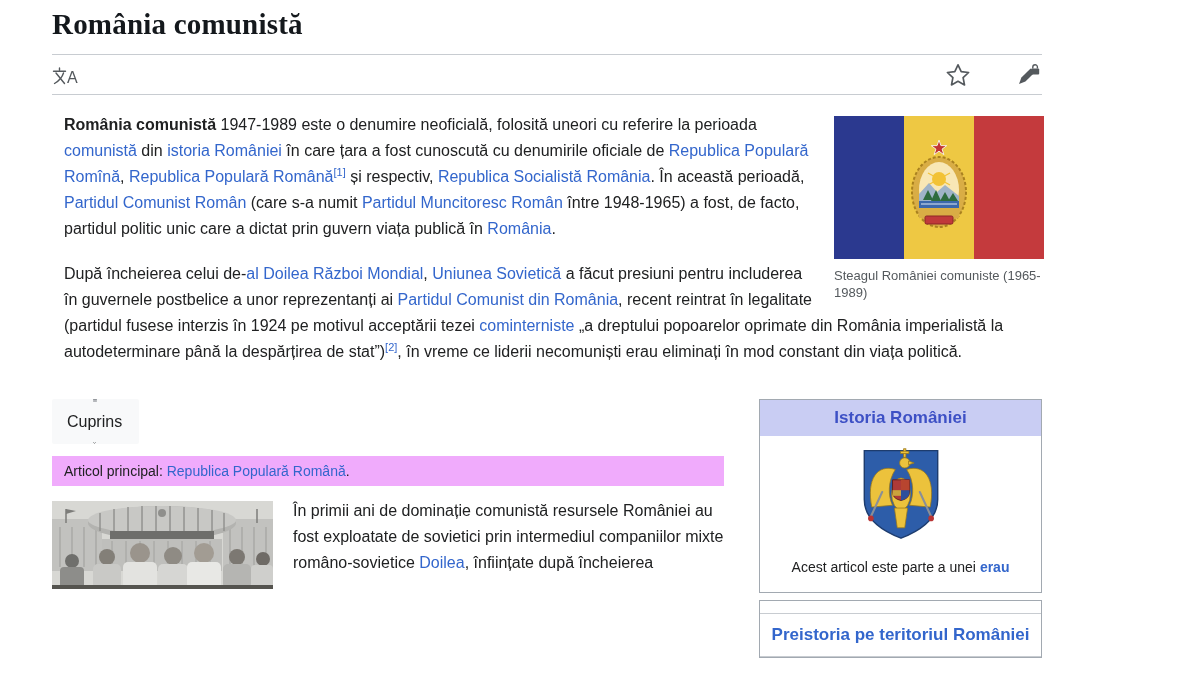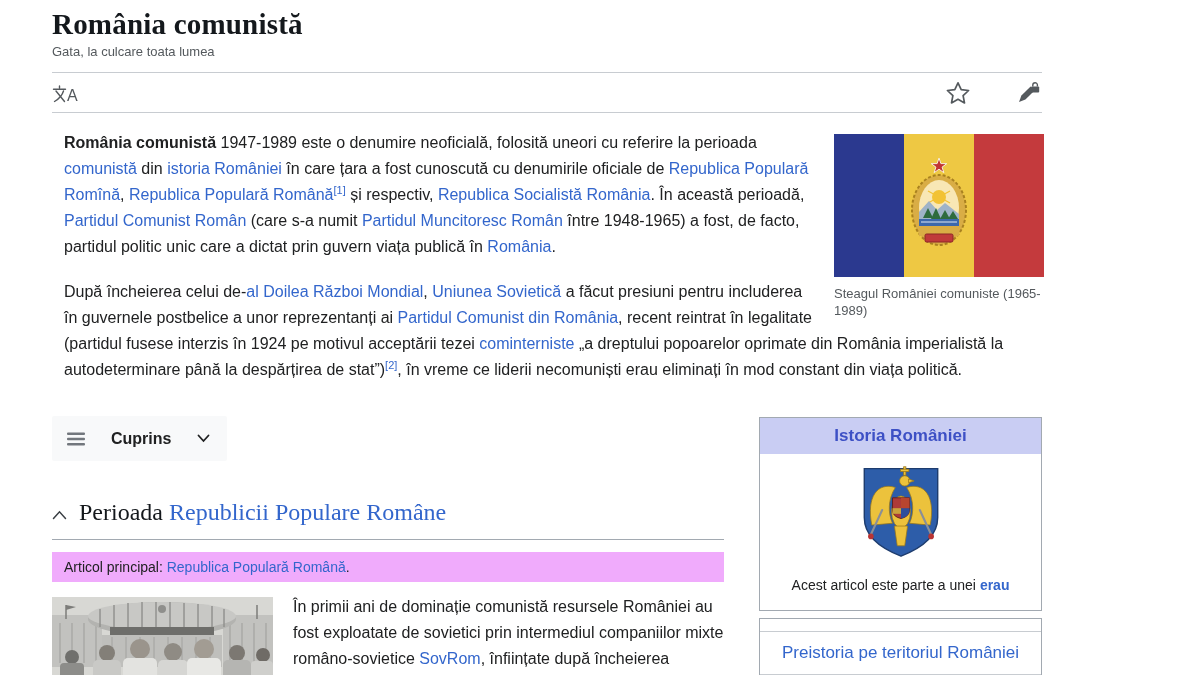--- a/index.html
+++ b/index.html
@@ -40,27 +40,27 @@
   
   .series-box { float:right; width:283px; margin:15px 0 16px 35px; text-align:center; }
   .series-main { border:1px solid #a2a9b1; background:#fff; }
   .series-header { background:#c9cdf3; color:#3d50c5; font-weight:bold; font-size:17px; padding:5px 4px; cursor:pointer; }
   .series-arms { padding:9px 0 2px; }
   .series-note { font-size:14px; padding:3px 10px 12px; color:#202122; }
   .series-note a { font-weight:bold; }
   .series-rows { border:1px solid #a2a9b1; margin-top:7px; background:#fff; }
   .row-empty { height:13px; border-bottom:1px solid #c8ccd1; }
   .row-main { padding:8px 4px; border-bottom:1px solid #c8ccd1; }
-  .row-main a { font-size:17px; font-weight:normal; }
+  .row-main a { font-size:17px; font-weight:bold; }
 
   
   .toc-button {
-    display:inline-flex; align-items:center; gap:26px; margin-top:14px;
+    display:inline-flex; align-items:center; gap:11px; margin-top:14px;
     background:#f8f9fa; border:none; border-radius:2px; height:45px; padding:0 17px 0 15px;
-    font-family:inherit; font-size:16px; font-weight:bold; color:#202122; cursor:pointer;
+    font-family:inherit; font-size:16px; font-weight:normal; color:#202122; cursor:pointer;flex-direction:column;
   }
 
   
   .section-heading {
     overflow:hidden; margin:36px 0 0; padding-bottom:12px;
     border-bottom:1px solid #a2a9b1;
     font-family:"Liberation Serif","DejaVu Serif",serif;
     font-size:24px; font-weight:400; color:#14181c; line-height:30px;
   }
   .section-heading .collapse { margin-right:12px; cursor:pointer; }
@@ -70,21 +70,20 @@
   .photo { float:left; width:221px; margin:3px 20px 0 0; }
   .photo svg { display:block; width:221px; height:88px; }
   .photo-row p { margin:0; }
 </style>
 </head>
 <body>
 
 <div class="content">
 
   <h1 class="page-title">România comunistă</h1>
-  <div class="page-subtitle">Gata, la culcare toata lumea</div>
 
   <div class="toolbar">
     <button class="tool" title="">
       <span style="display:inline-flex;align-items:flex-end;">
         <svg width="15" height="20" viewBox="0 0 15 20">
           <g stroke="#54595d" stroke-width="1.4" fill="none" stroke-linecap="round">
             <line x1="7.5" y1="2" x2="7.5" y2="4.2"></line>
             <line x1="1.5" y1="5.2" x2="13.5" y2="5.2"></line>
             <line x1="4" y1="7" x2="12.5" y2="17.5"></line>
             <path d="M11.5,7 Q9.5,13.5 2.5,17.5"></path>
@@ -193,25 +192,20 @@
         <rect x="0" y="0.5" width="18" height="2.4" rx="1" fill="#72777d"></rect>
         <rect x="0" y="5.8" width="18" height="2.4" rx="1" fill="#72777d"></rect>
         <rect x="0" y="11.1" width="18" height="2.4" rx="1" fill="#72777d"></rect>
       </svg>
       <span>Cuprins</span>
       <svg width="13" height="9" viewBox="0 0 13 9">
         <polyline points="1.5,1.5 6.5,7 11.5,1.5" fill="none" stroke="#202122" stroke-width="1.8" stroke-linecap="round"></polyline>
       </svg>
     </button>
 
-    <h2 class="section-heading">
-      <svg class="collapse" width="15" height="10" viewBox="0 0 15 10">
-        <polyline points="1.5,8.5 7.5,1.8 13.5,8.5" fill="none" stroke="#3a3f44" stroke-width="1.5" stroke-linecap="round"></polyline>
-      </svg><span>Perioada </span><a class="wlink" href="#">Republicii Populare Române</a>
-    </h2>
 
     <div class="hatnote">
       <span>Articol principal: </span><a class="wlink" href="#">Republica Populară Română</a><span>.</span>
     </div>
 
     <div class="photo-row">
       <figure class="photo">
         <svg viewBox="0 0 221 88">
           <rect x="0" y="0" width="221" height="88" fill="#d8d8d4"></rect>
           <rect x="0" y="18" width="50" height="52" fill="#c2c2bf"></rect>
@@ -268,17 +262,17 @@
             <circle cx="152" cy="52" r="10" fill="#a29c93"></circle>
               <rect x="135" y="61" width="34" height="27" rx="5" fill="#e8e8e5"></rect>
             <circle cx="185" cy="56" r="8" fill="#7c7872"></circle>
               <rect x="171" y="63" width="28" height="25" rx="5" fill="#b5b5b2"></rect>
             <circle cx="211" cy="58" r="7" fill="#6f6b66"></circle>
               <rect x="199" y="64" width="22" height="24" rx="4" fill="#cfcfcc"></rect>
           </g>
           <rect x="0" y="84" width="221" height="4" fill="#55544f"></rect>
         </svg>
       </figure>
-      <p>În primii ani de dominație comunistă resursele României au fost exploatate de sovietici prin intermediul companiilor mixte româno-sovietice <a class="wlink" href="#">SovRom</a>, înființate după încheierea</p>
+      <p>În primii ani de dominație comunistă resursele României au fost exploatate de sovietici prin intermediul companiilor mixte româno-sovietice <a class="wlink" href="#">Doilea</a>, înființate după încheierea</p>
     </div>
 
   </div>
 </div>
 
 </body></html>

